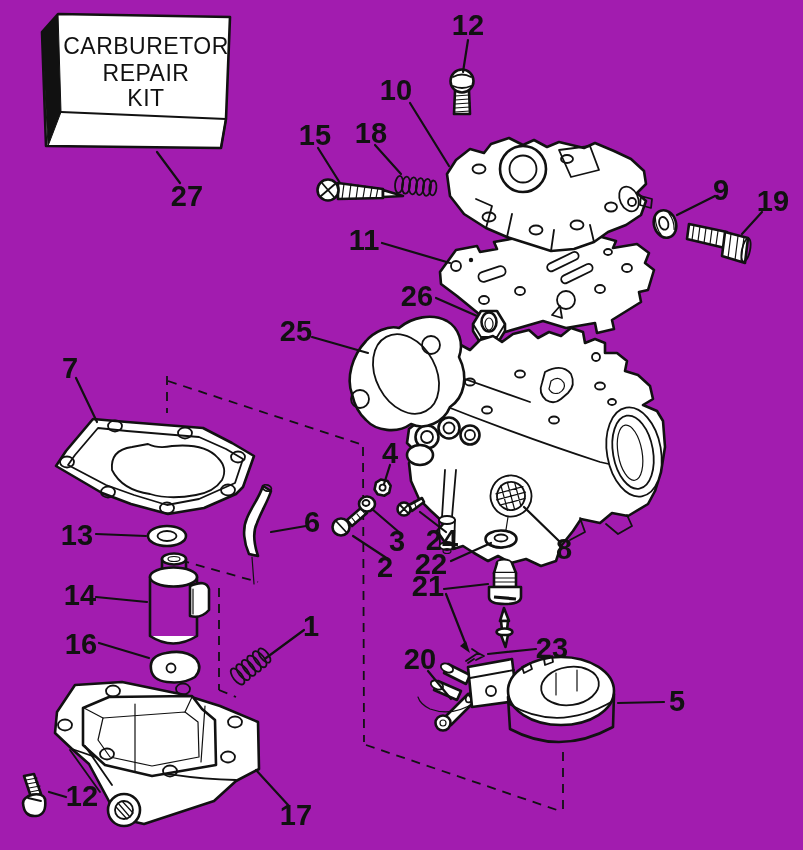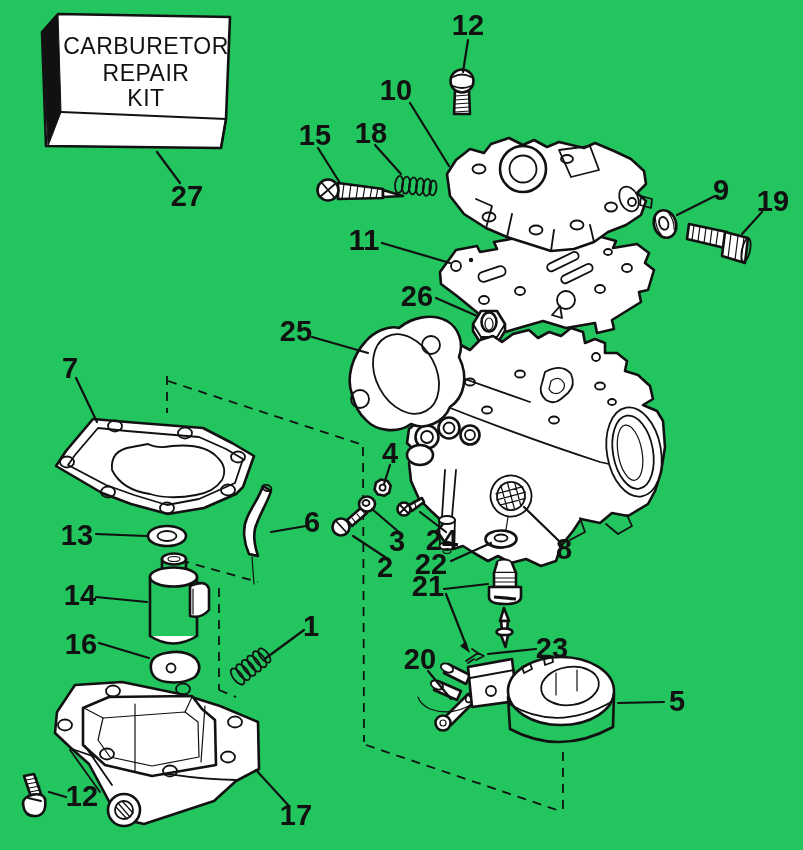--- a/index.html
+++ b/index.html
@@ -1,16 +1,16 @@
 <!DOCTYPE html>
 <html><head>
 <meta charset="utf-8">
 <style>
   html,body{margin:0;padding:0;background:#ffffff;}
-  #stage{position:relative;width:803px;height:850px;background:#22c55e;overflow:hidden;
+  #stage{position:relative;width:803px;height:850px;background:#a21caf;overflow:hidden;
          font-family:"Liberation Sans",sans-serif;}
   svg{position:absolute;left:0;top:0;}
   .ol  {fill:#ffffff;stroke:#111111;stroke-width:2.6;stroke-linejoin:round;stroke-linecap:round;}
   .oln {fill:none;stroke:#111111;stroke-width:2.6;stroke-linejoin:round;stroke-linecap:round;}
   .d2  {fill:none;stroke:#111111;stroke-width:1.8;stroke-linejoin:round;stroke-linecap:round;}
   .d1  {fill:none;stroke:#111111;stroke-width:1.2;stroke-linejoin:round;stroke-linecap:round;}
   .wfill{fill:#ffffff;stroke:#111111;stroke-width:1.8;stroke-linejoin:round;}
   .dash{fill:none;stroke:#111111;stroke-width:1.8;stroke-dasharray:9 7;}
   .lead{fill:none;stroke:#111111;stroke-width:2.2;stroke-linecap:round;}
   .callout{font-family:"Liberation Sans",sans-serif;font-weight:700;font-size:29px;fill:#111111;}

